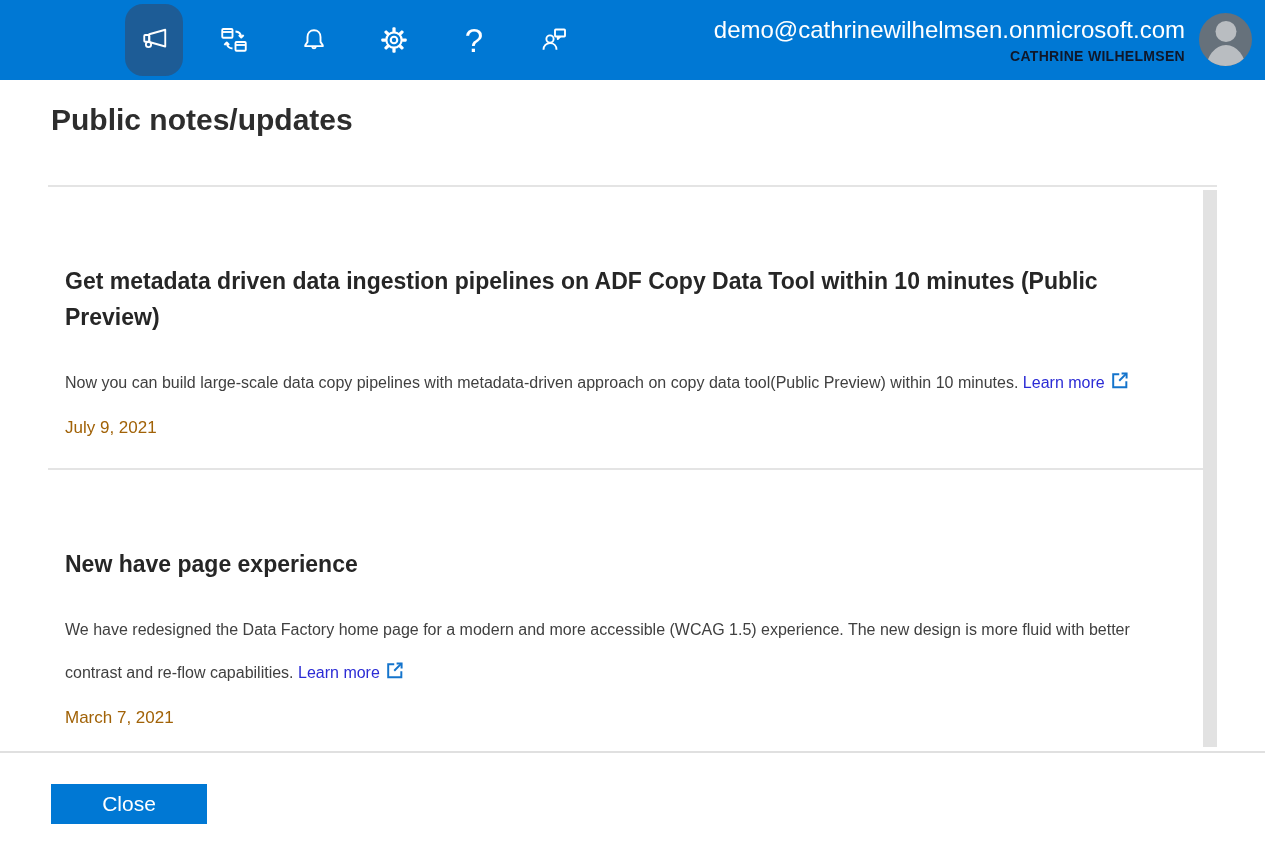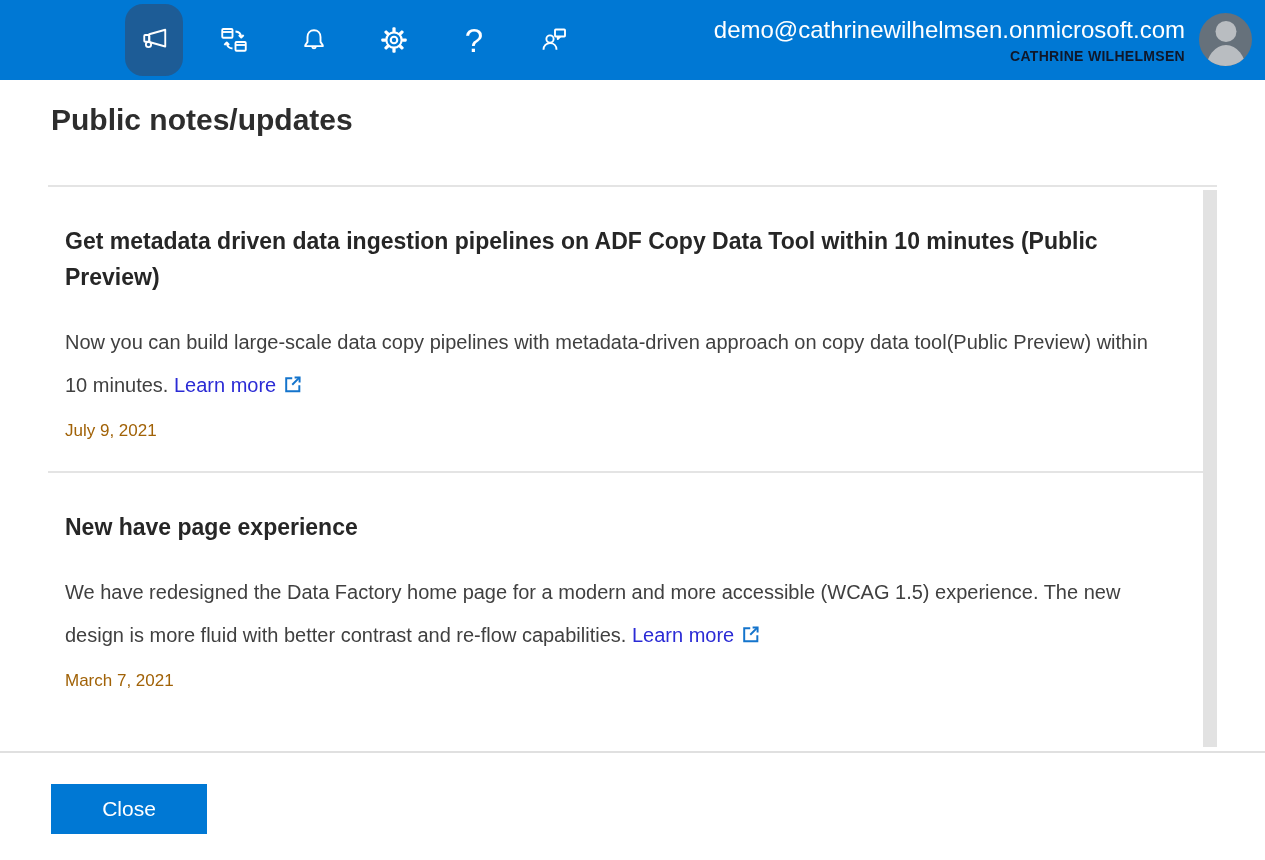--- a/index.html
+++ b/index.html
@@ -21,34 +21,34 @@
   .account-name{color:#0f172a;font-size:14px;font-weight:700;letter-spacing:.3px;white-space:nowrap;}
 
   .avatar{position:absolute;right:13px;top:13px;width:53px;height:53px;border-radius:50%;background:#66717b;overflow:hidden;cursor:pointer;}
   .avatar .head{position:absolute;left:50%;transform:translateX(-50%);top:8px;width:21px;height:21px;border-radius:50%;background:#b9bdc1;}
   .avatar .torso{position:absolute;left:50%;transform:translateX(-50%);top:32px;width:40px;height:28px;border-radius:50% 50% 0 0/ 90% 90% 0 0;background:#b9bdc1;}
 
   
   .page-title{position:absolute;left:51px;top:103px;font-size:30px;font-weight:700;color:#2d2d2d;}
 
   .notes-list{position:absolute;left:48px;top:185px;width:1169px;height:560px;border-top:2px solid #e4e4e4;overflow:hidden;}
-  .note{padding:4px 55px 30px 17px;}
+  .note{padding:4px 55px 30px 17px;margin-top:40px;}
   .note.first{border-bottom:2px solid #e4e4e4;}
   .note-title{margin:0;padding-top:32px;font-size:23px;line-height:36px;font-weight:700;color:#262626;}
-  .note-body{margin:26px 0 0 0;font-size:20px;line-height:43px;color:#404040;}
+  .note-body{margin:26px 0 0 0;font-size:16px;line-height:43px;color:#404040;}
   .learn-more{color:#2b2bd5;text-decoration:none;cursor:pointer;}
   .ext-icon svg{vertical-align:-3px;}
   .note-date{margin-top:14px;font-size:17px;color:#a16207;}
 
   .list-scrollbar{position:absolute;right:0;top:3px;bottom:0;width:14px;background:#e2e2e2;}
 
   .bottom-divider{position:absolute;left:0;top:751px;width:100%;height:2px;background:#e0e0e0;}
 
   .close-btn{
-    position:absolute;left:51px;top:784px;width:156px;height:50px;
+    position:absolute;left:51px;top:784px;width:156px;height:40px;
     background:#0078d4;color:#ffffff;border:none;font-size:21px;
     font-family:"Liberation Sans","DejaVu Sans",sans-serif;cursor:pointer;
   }
 </style>
 </head>
 <body>
 
 <div class="page">
 
   <div class="topbar">

